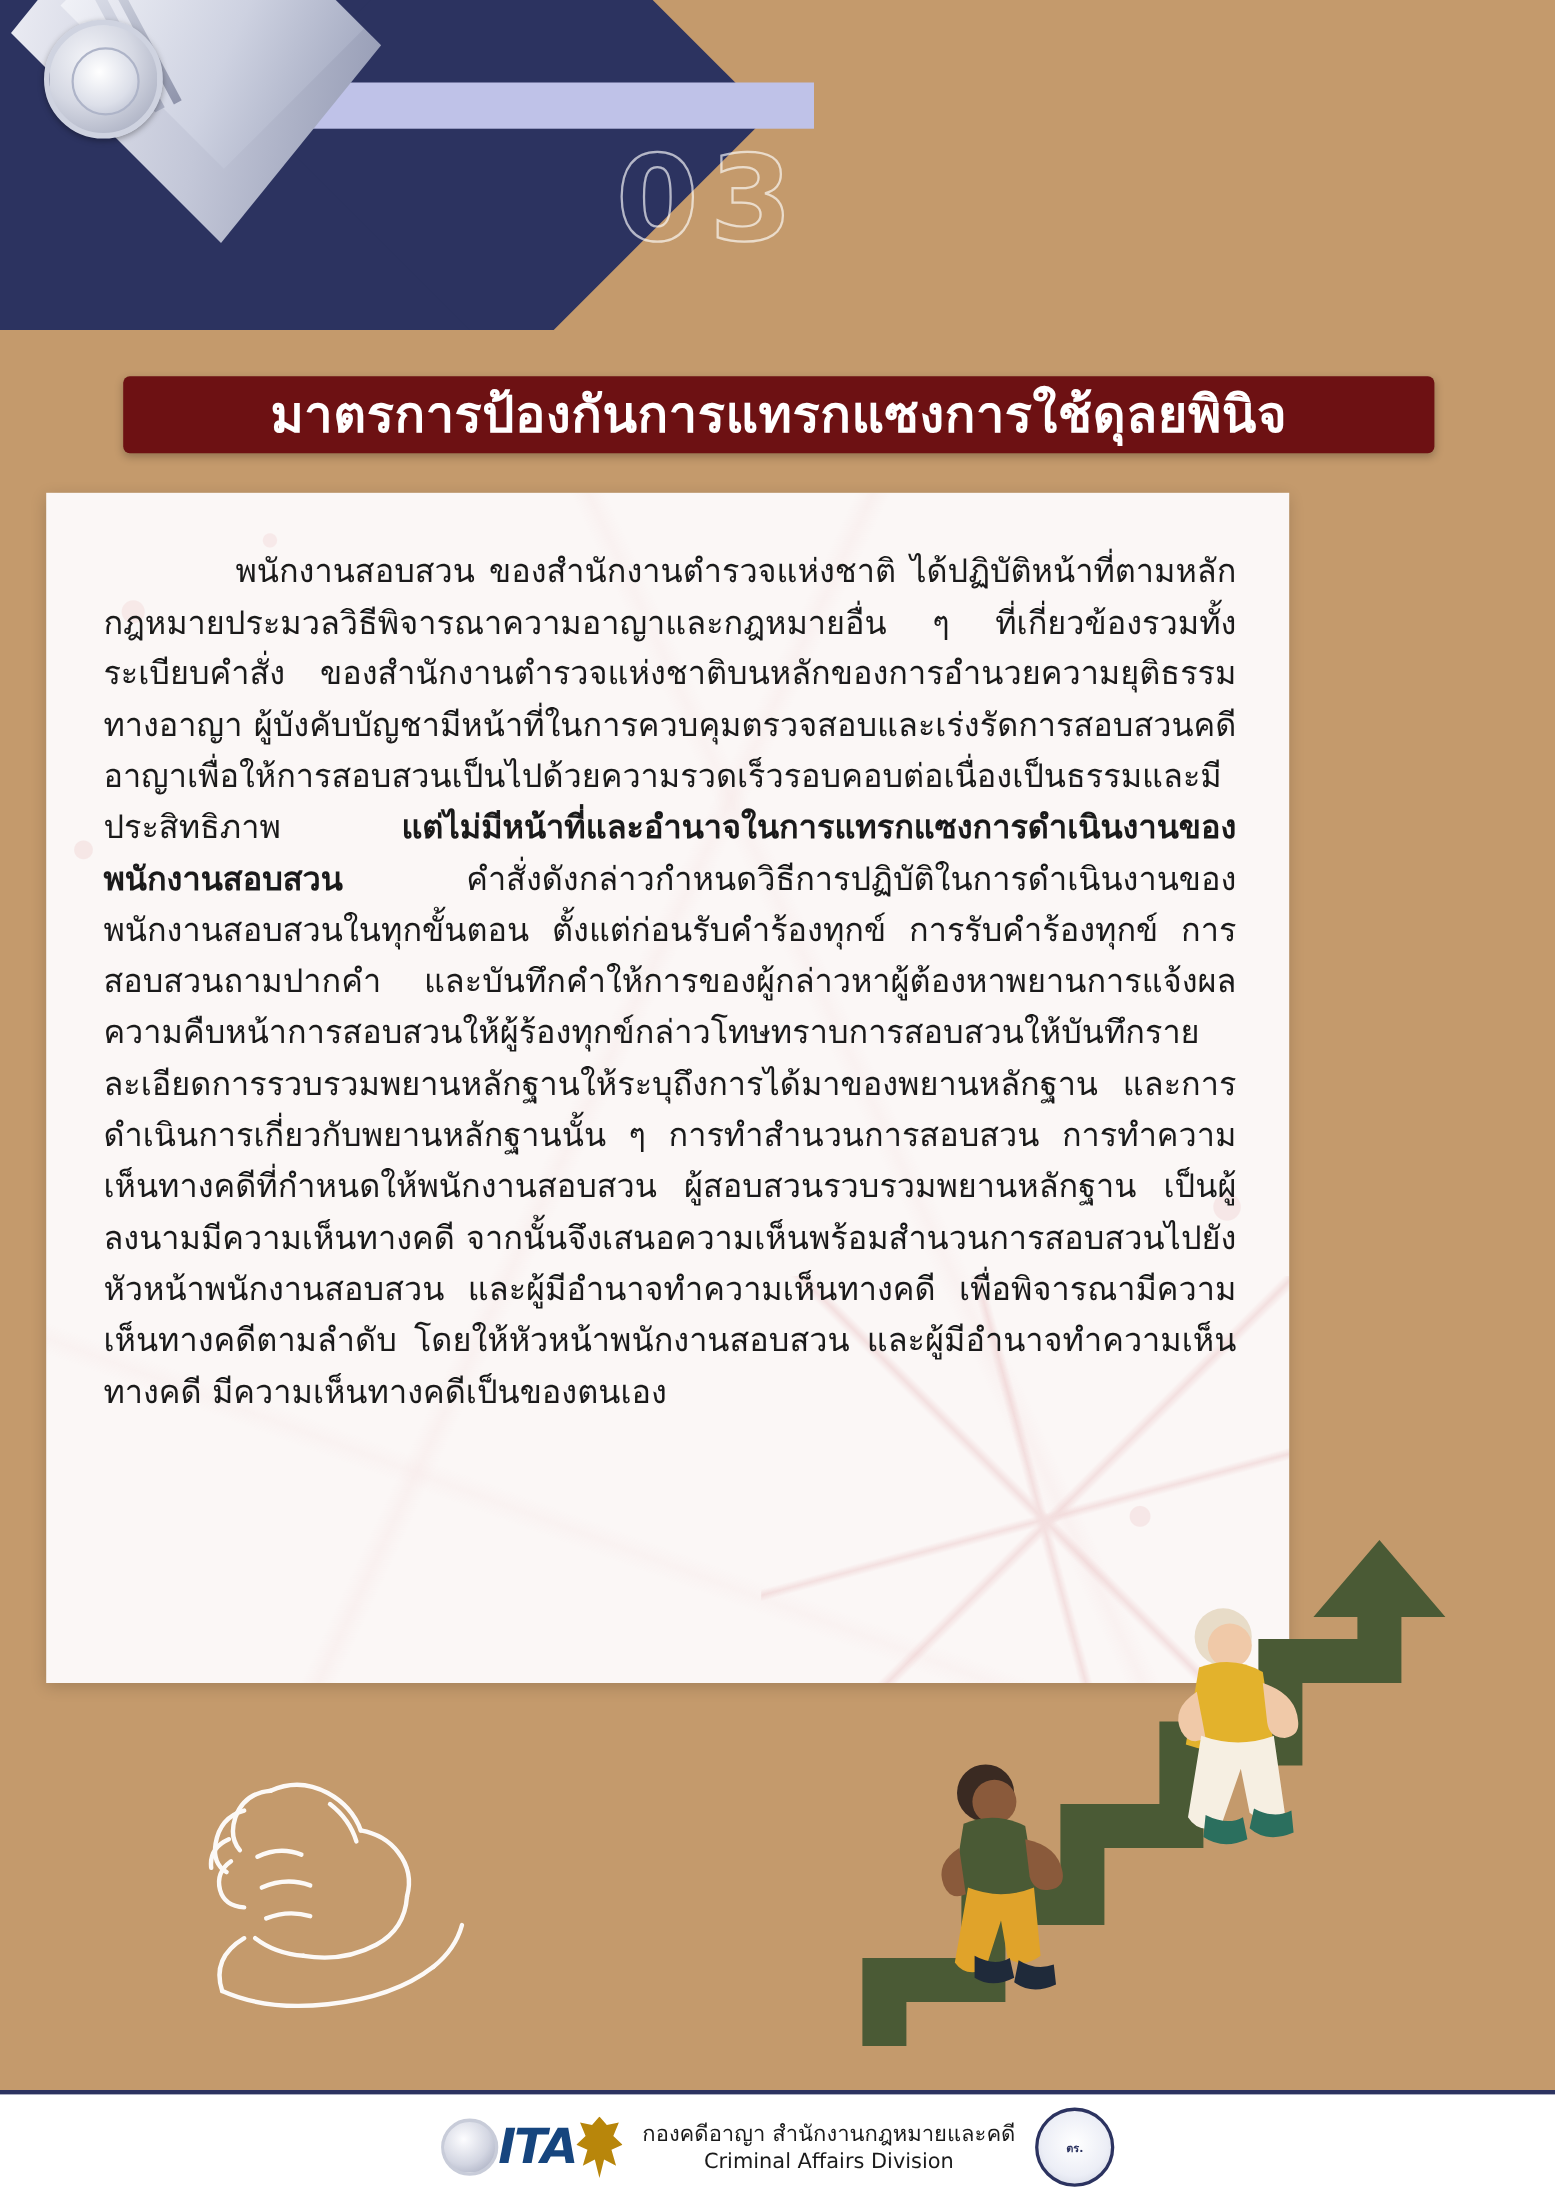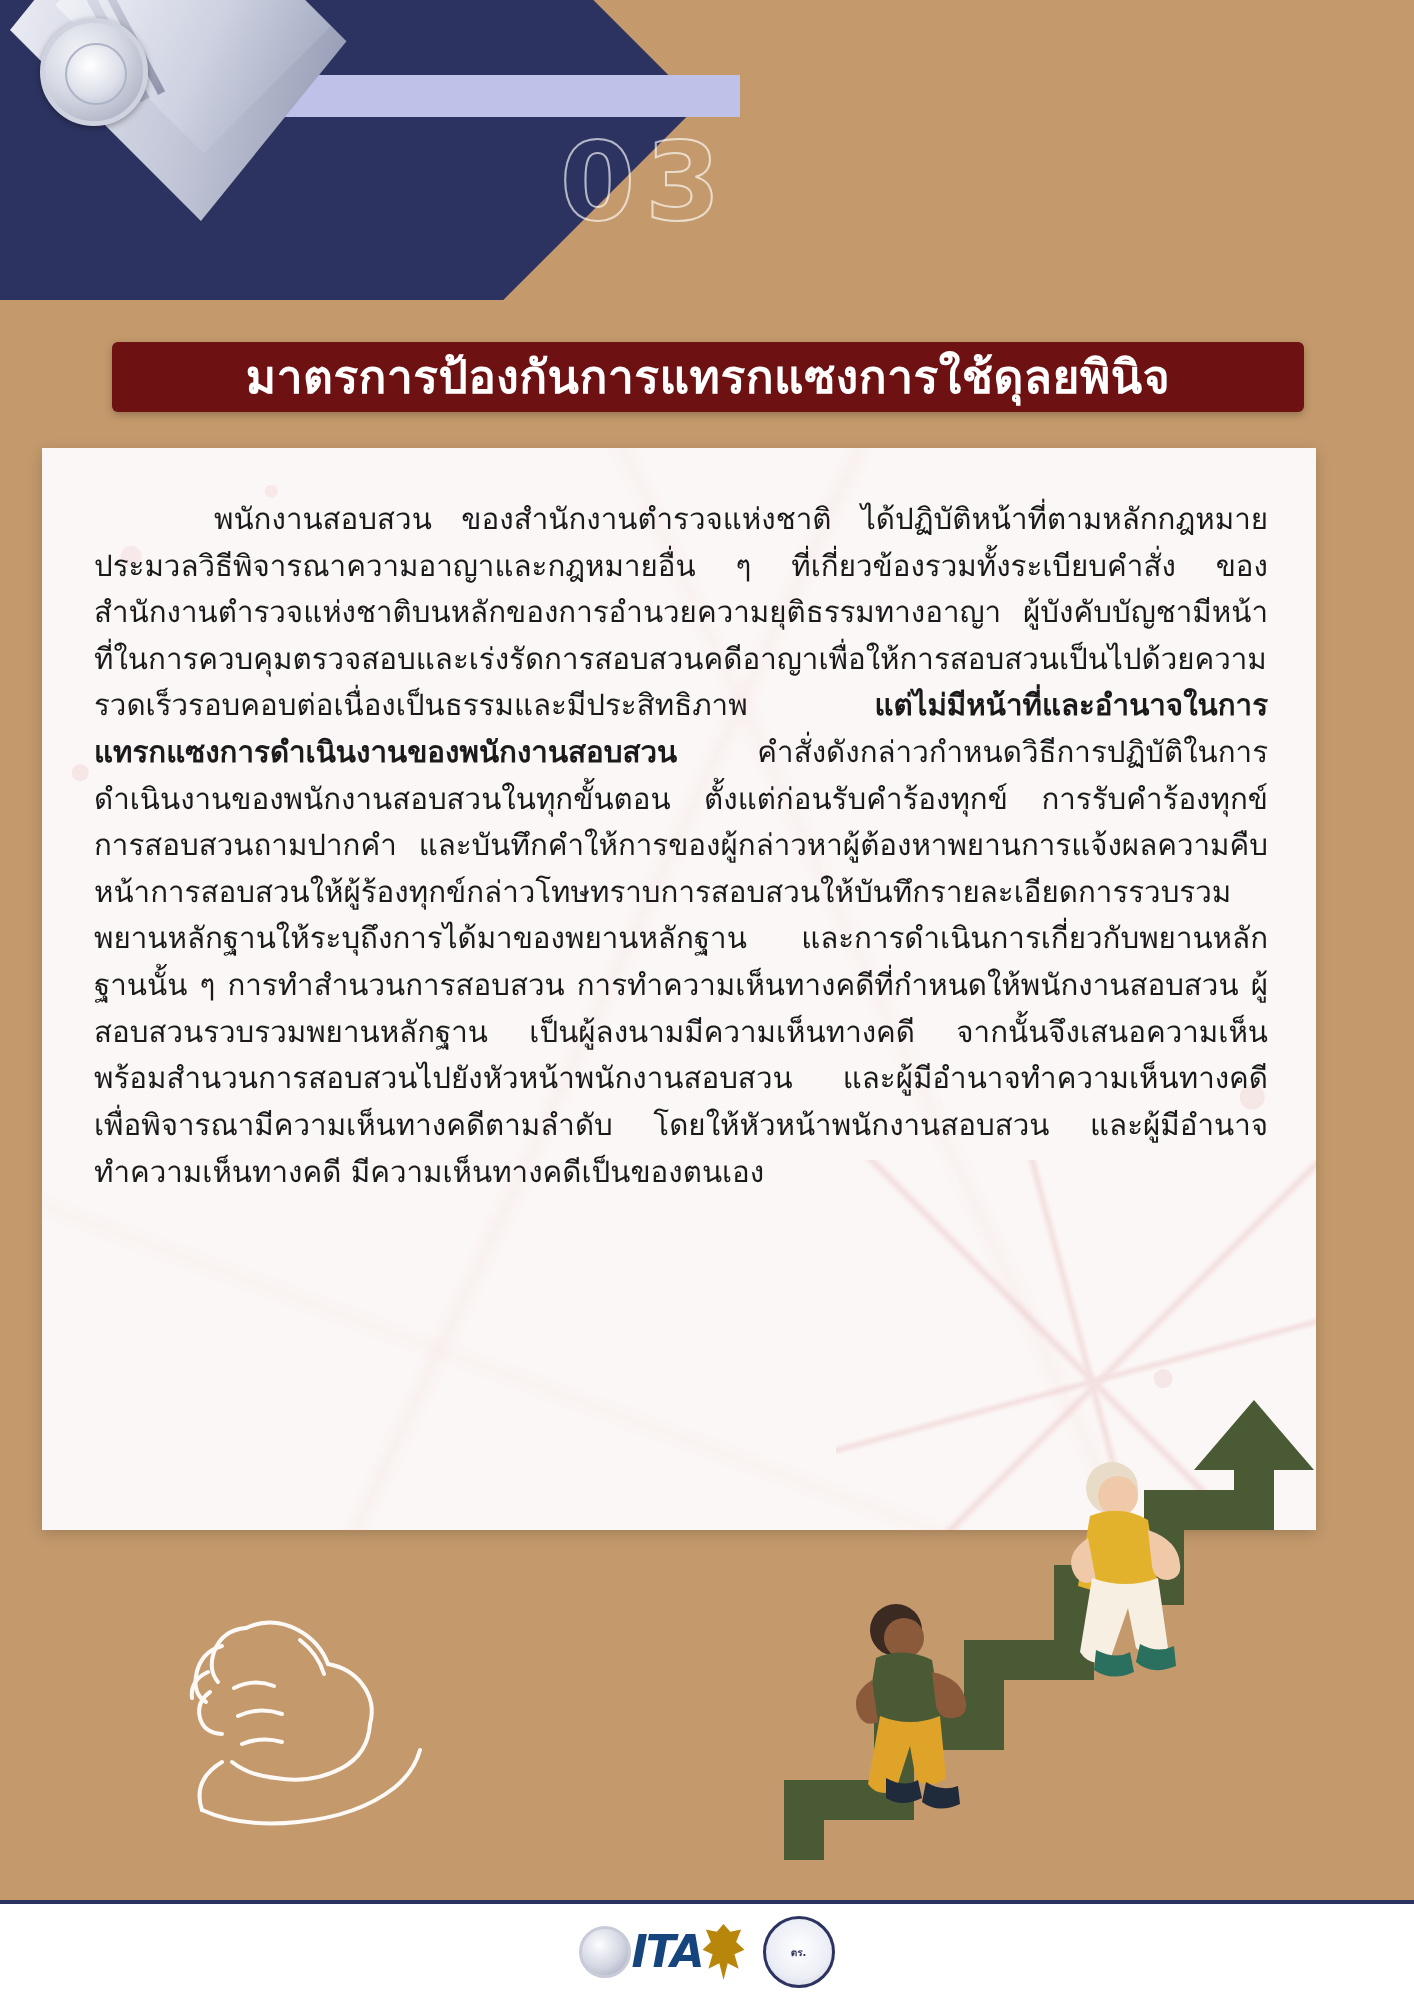--- a/index.html
+++ b/index.html
@@ -144,21 +144,21 @@
     letter-spacing: .5px;
     padding: 8px 20px;
     text-align: center;
     line-height: 1.15;
   }
 
   
   .body-card {
     position: absolute;
     left: 42px; top: 448px;
-    width: 1274px;
+    width: 1130px;
     height: 1082px;
     background: #fbf7f6;
     box-shadow: 0 4px 14px rgba(0,0,0,.18);
     overflow: hidden;
   }
   .card-deco {
     position: absolute;
     inset: 0;
     opacity: .20;
     background:
@@ -352,18 +352,22 @@
       <path d="M396 264 q18 10 34 2 l2 20 q-24 10 -40 -4 Z" fill="#2b6f5e"></path>
     </g>
   </svg>
 
   <div class="footer">
     <div class="footer-left">
       <div class="ita-disc"></div>
       <div class="ita-logo">ITA</div>
       <div class="garuda"></div>
     </div>
+    <div class="footer-text">
+      <div class="th">กองคดีอาญา สำนักงานกฎหมายและคดี</div>
+      <div class="en">Criminal Affairs Division</div>
+    </div>
     <div class="police-seal">
       <span>ตร.</span>
     </div>
   </div>
 
 </div>
 
 </body></html>

